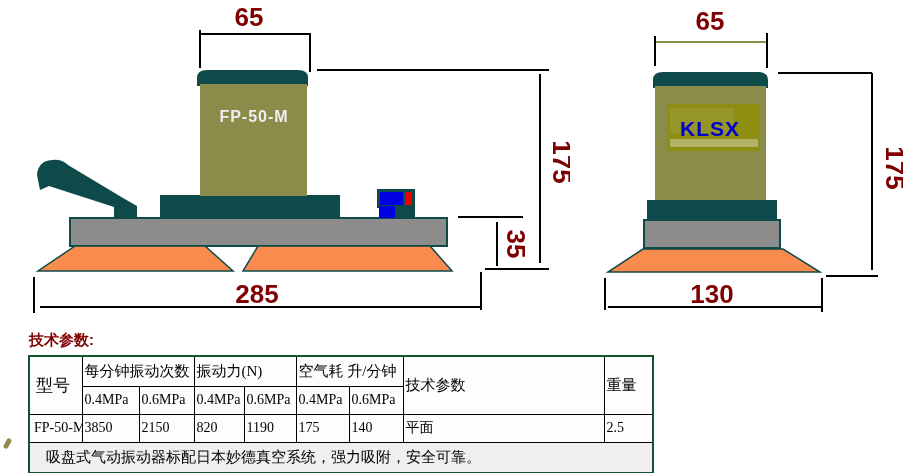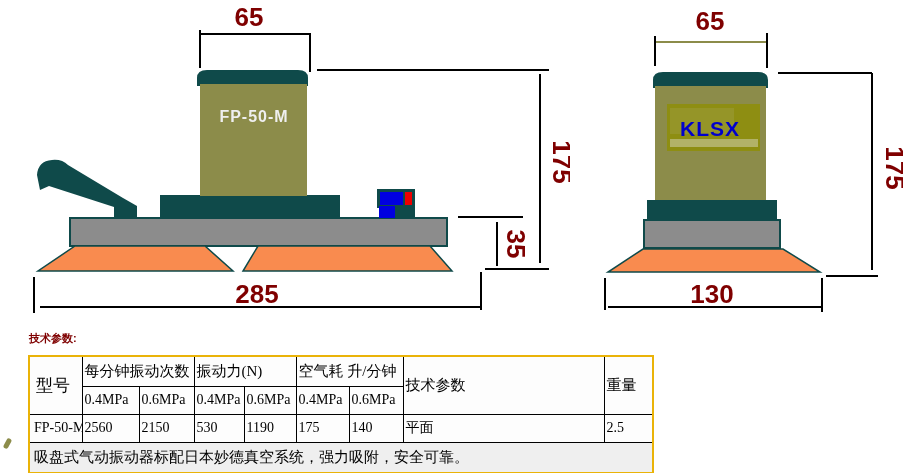--- a/index.html
+++ b/index.html
@@ -13,34 +13,34 @@
   .olive{fill:#8c8c4a;}
   .band{fill:#8e8e12;}
   .orange{fill:#f98b4f;stroke:#0f4a4a;stroke-width:1.5;}
   .grayblk{fill:#8c8c8c;stroke:#0f4a4a;stroke-width:2;}
   .blue{fill:#0000e0;}
   .redblk{fill:#ee0000;}
   .dimline{stroke:#000000;stroke-width:2;fill:none;}
   .oliveline{stroke:#8c8c4a;stroke-width:2;fill:none;}
 
   .section-heading{position:absolute;left:29px;top:331px;color:#7f0000;
-        font-size:11px;font-weight:bold;font-family:"Liberation Sans", sans-serif;}
+        font-size:15px;font-weight:bold;font-family:"Liberation Sans", sans-serif;}
 
   .specs{position:absolute;left:28px;top:355px;border-collapse:collapse;
         table-layout:fixed;width:624px;
         font-family:"Liberation Serif", serif;font-size:14px;color:#000;}
   .specs td,.specs th{border:1px solid #000;text-align:left;vertical-align:middle;
         padding:1px 2px;font-weight:normal;background:#fdfdfd;overflow:hidden;white-space:nowrap;}
-  .specs{border:2px solid #eab308;}
+  .specs{border:2px solid #14532d;}
   .specs .h1{height:30px;font-size:15px;}
   .specs .h2 td{height:25px;}
   .specs .dr td{height:25px;}
   .specs .model-h{font-size:17px;text-align:left;padding-left:6px;}
   .specs .model-c{text-align:left;padding-left:4px;}
-  .specs .note td{background:#efefef;text-align:left;padding-left:4px;height:27px;font-size:15px;}
+  .specs .note td{background:#efefef;text-align:left;padding-left:16px;height:27px;font-size:15px;}
 
   .stray-mark{position:absolute;left:5px;top:438px;width:5px;height:11px;background:#8c8c4a;
         border-radius:3px;transform:rotate(28deg);}
 </style>
 </head>
 <body>
 
 <div class="page">
 
   <svg width="570" height="325" viewBox="0 0 570 325" style="position:absolute;left:0;top:0;">
@@ -156,23 +156,23 @@
     <tr class="h2">
       <td>0.4MPa</td>
       <td>0.6MPa</td>
       <td>0.4MPa</td>
       <td>0.6MPa</td>
       <td>0.4MPa</td>
       <td>0.6MPa</td>
     </tr>
     <tr class="dr">
       <td class="model-c">FP-50-M</td>
-      <td>2560</td>
+      <td>3850</td>
       <td>2150</td>
-      <td>530</td>
+      <td>820</td>
       <td>1190</td>
       <td>175</td>
       <td>140</td>
       <td>平面</td>
       <td>2.5</td>
     </tr>
     <tr class="note">
       <td colspan="9">吸盘式气动振动器标配日本妙德真空系统，强力吸附，安全可靠。</td>
     </tr>
   </tbody>

